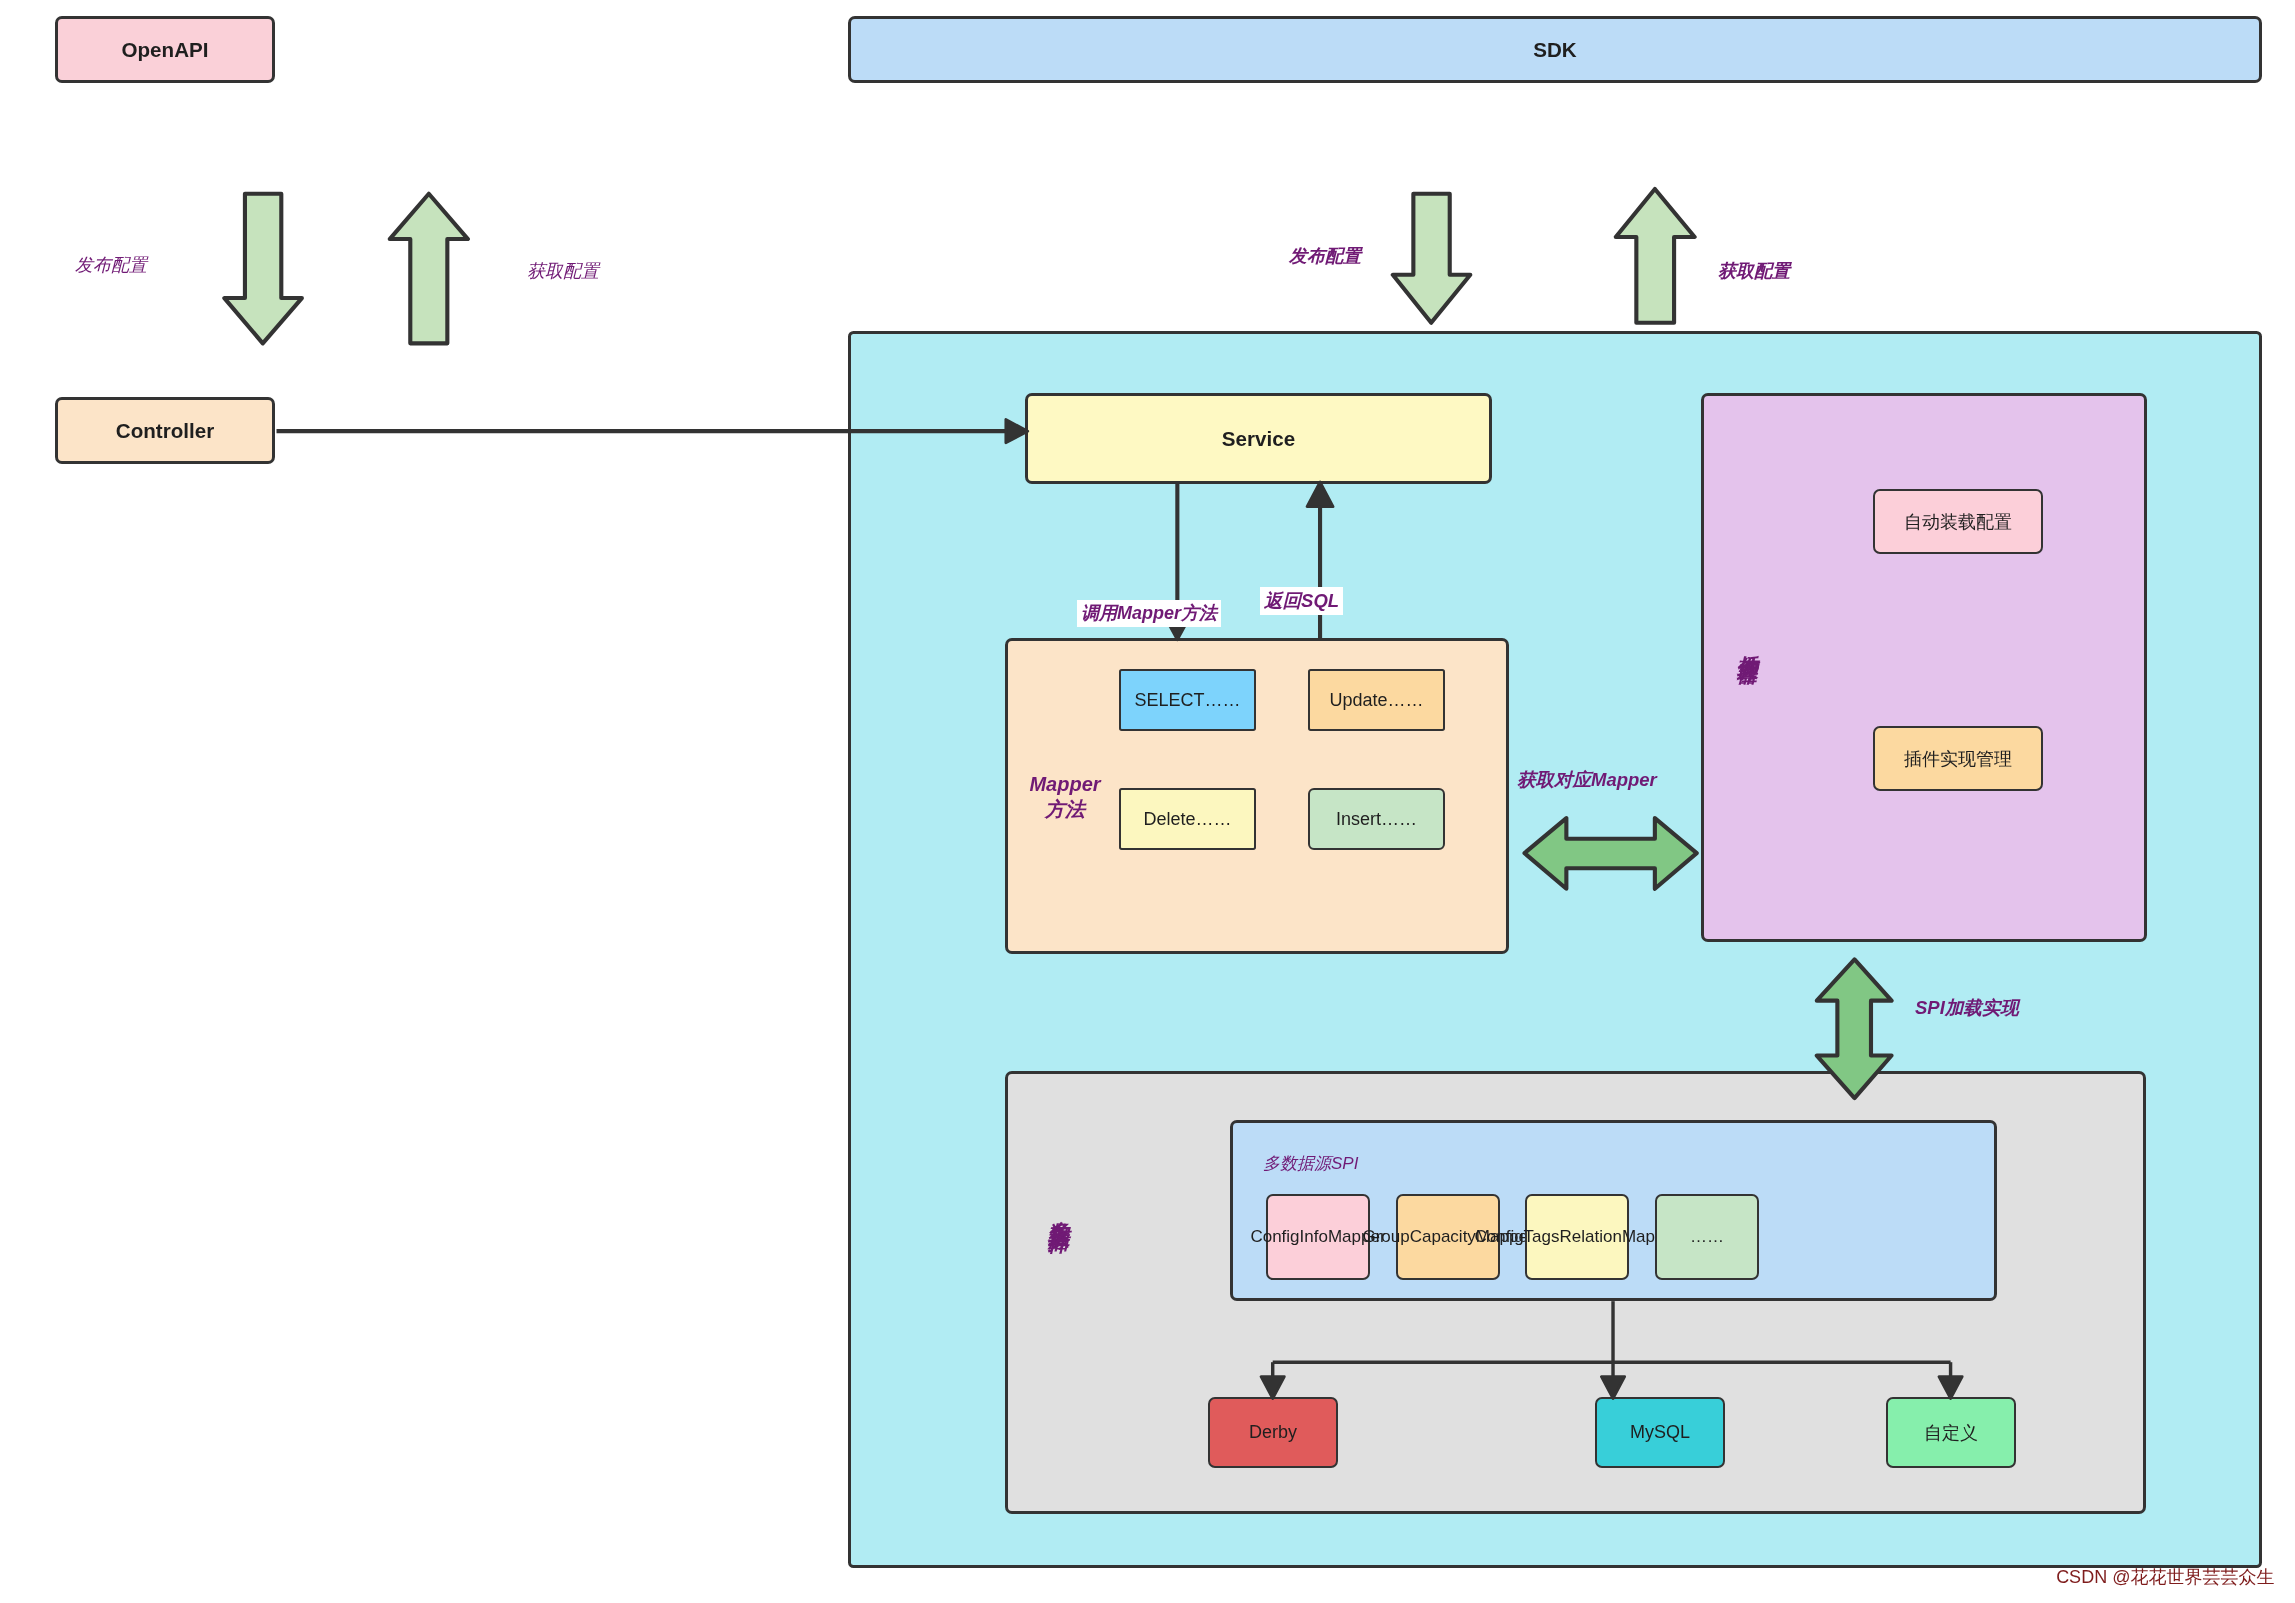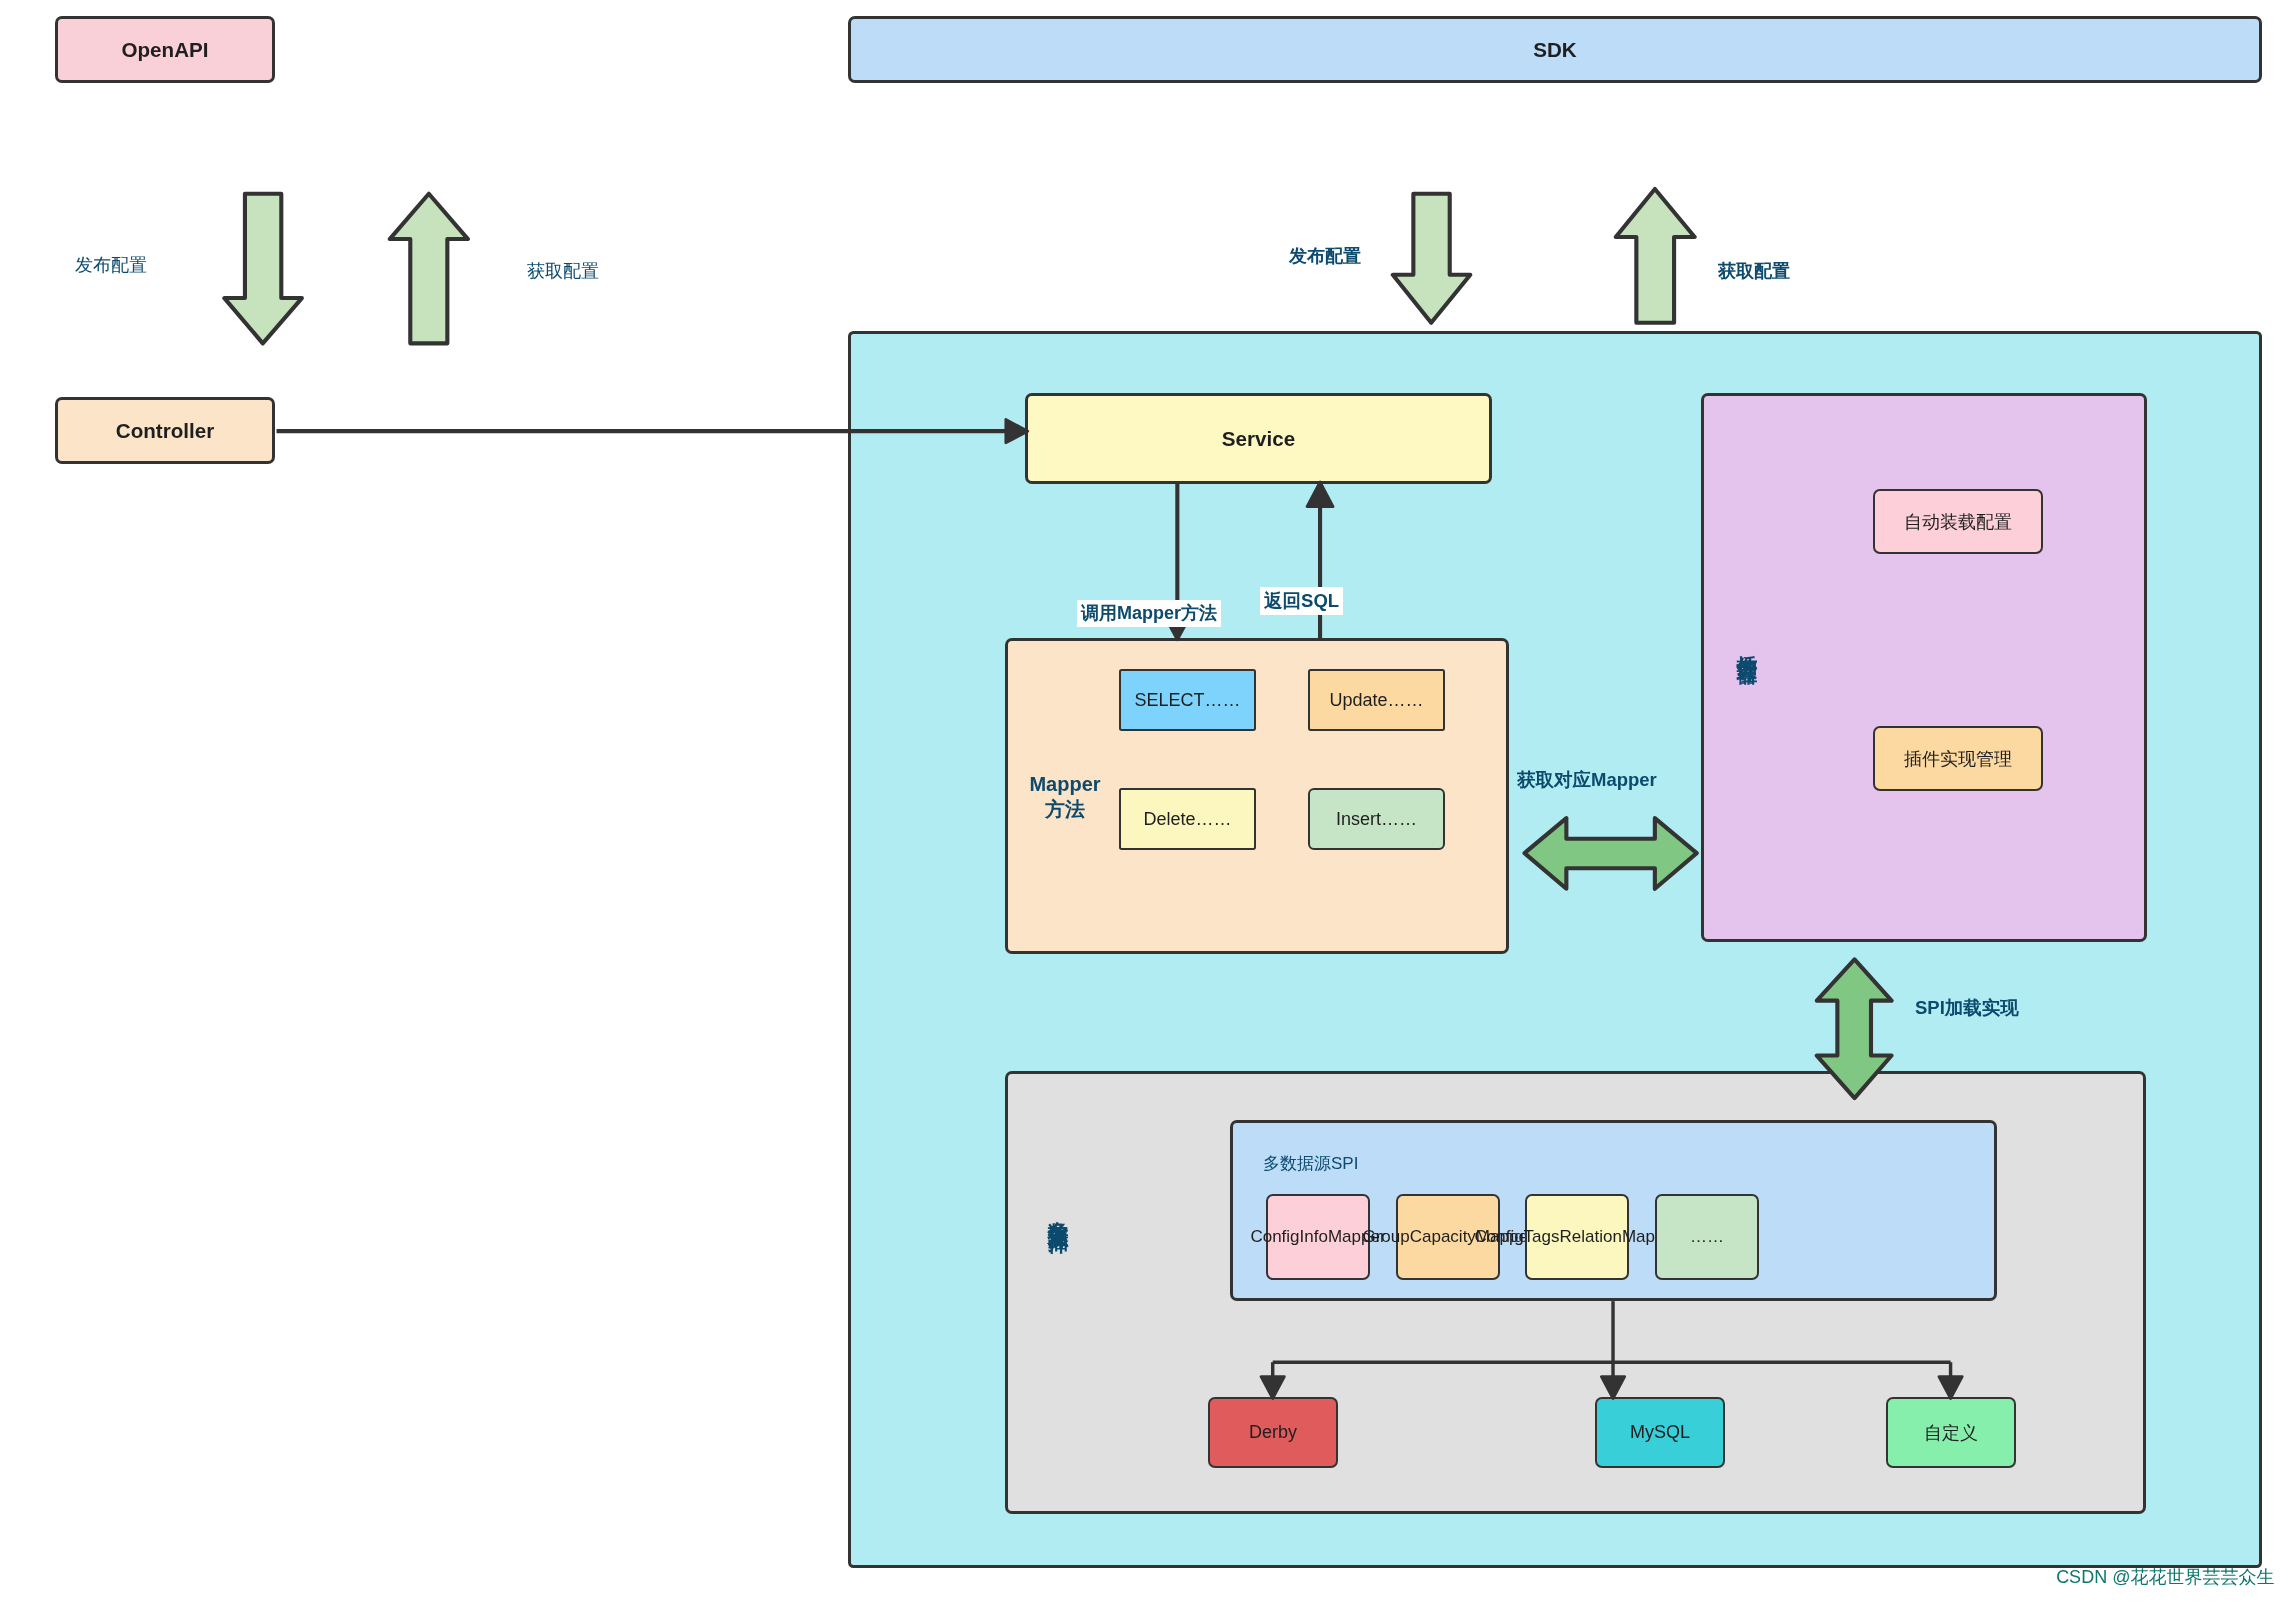--- a/index.html
+++ b/index.html
@@ -26,22 +26,23 @@
     display: flex;
     align-items: center;
     justify-content: center;
     text-align: center;
   }
   .title-bold {
     font-weight: bold;
   }
   .lbl {
     position: absolute;
-    color: #0c4a6e;
+    color: #701a75;
     white-space: nowrap;
+    font-style: italic;
   }
   .lbl-bold {
     font-weight: bold;
   }
   .lbl-boxed {
     background: #ffffff;
     padding: 1.4px 4.1px;
   }
   .vert-text {
     writing-mode: vertical-rl;
@@ -51,21 +52,21 @@
   svg.overlay {
     position: absolute;
     left: 0;
     top: 0;
     width: 2295px;
     height: 1604px;
     pointer-events: none;
   }
   .watermark {
     position: absolute;
-    color: #0f766e;
+    color: #7f1d1d;
     font-size: 18px;
     white-space: nowrap;
   }
 </style>
 </head>
 <body>
 
 <div id="canvas">
 
   <div class="box title-bold" style="left:55px; top:16px; width:220px; height:67px; background:#fad0d8; font-size:20.6px;">

